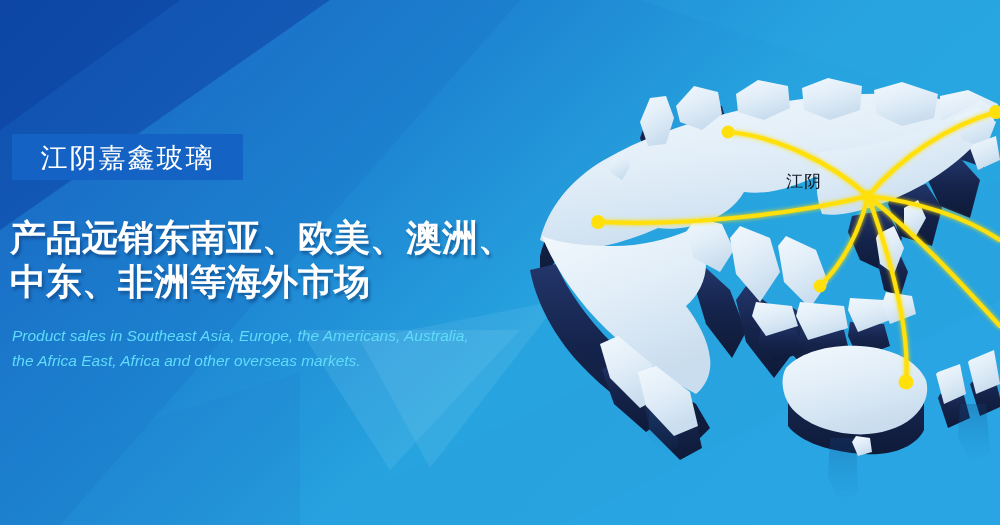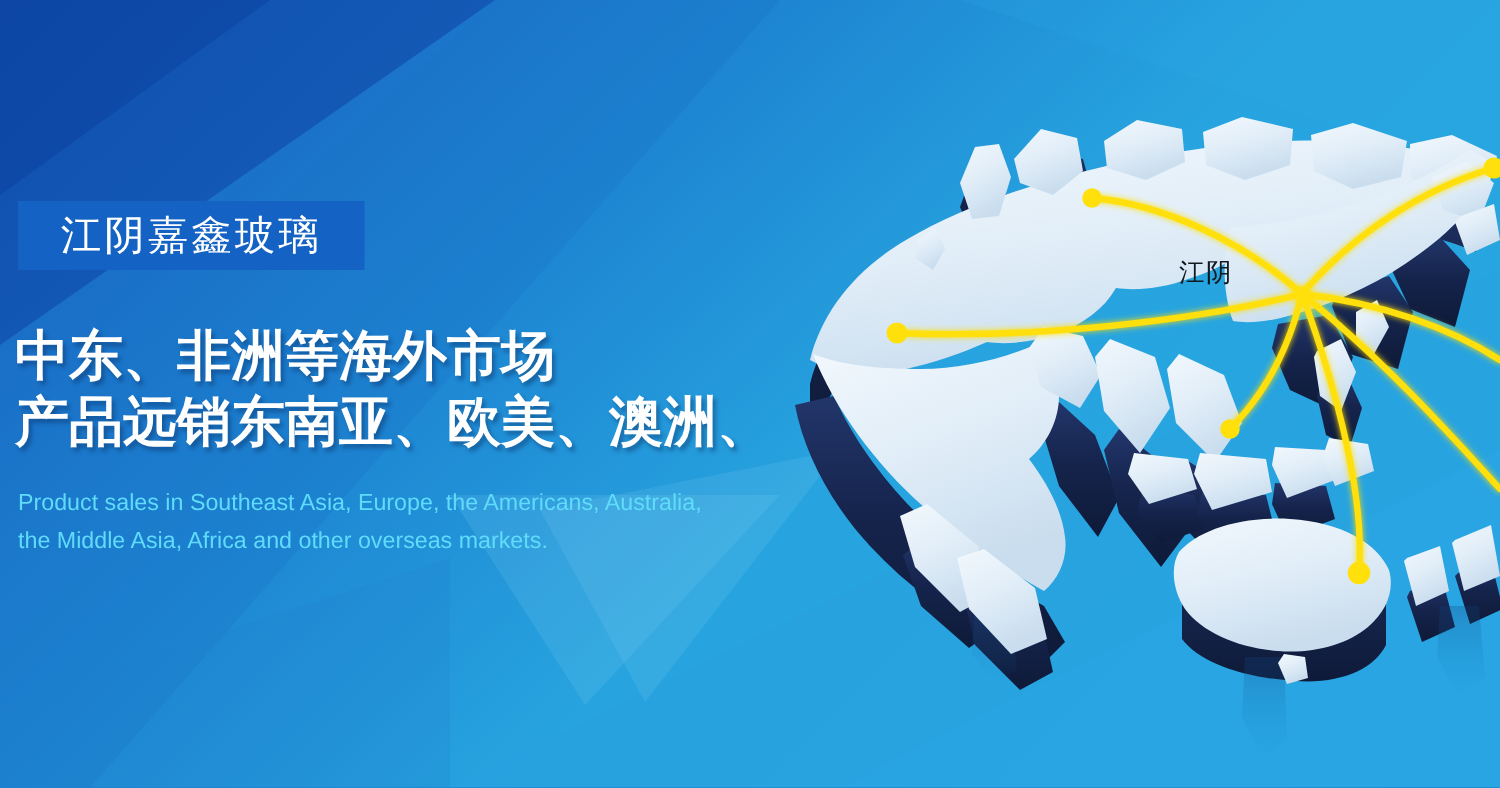--- a/index.html
+++ b/index.html
@@ -43,20 +43,21 @@
     font-family:"DejaVu Sans","Liberation Sans",sans-serif;
     text-shadow: 2px 3px 3px rgba(8,44,96,0.45);
   }
   .headline .hl-line { display:block; white-space:nowrap; }
 
   .subline {
     position:absolute; left:12px; top:307px; width:545px;
     color:#5fdcfb;
     font-size:15.5px; line-height:1.62;
     font-family:"Liberation Sans","DejaVu Sans",sans-serif;
+    font-style:italic;
   }
   .subline .sub-line { display:block; white-space:nowrap; }
 
   .hub-label {
     position:absolute;
     color:#111820; font-size:17px;
     font-family:"DejaVu Sans","Liberation Sans",sans-serif;
     left:786px; top:170px; letter-spacing:1px;
   }
 </style>
@@ -260,23 +261,23 @@
 
   <div class="hub-label">江阴</div>
 
   <div class="content">
 
     <div class="badge">
       <span class="badge-label">江阴嘉鑫玻璃</span>
     </div>
 
     <div class="headline">
+      <span class="hl-line">产品远销东南亚、欧美、澳洲、</span>
       <span class="hl-line">中东、非洲等海外市场</span>
-      <span class="hl-line">产品远销东南亚、欧美、澳洲、</span>
     </div>
 
     <div class="subline">
       <span class="sub-line">Product sales in Southeast Asia, Europe, the Americans, Australia,</span>
-      <span class="sub-line">the Middle Asia, Africa and other overseas markets.</span>
+      <span class="sub-line">the Africa East, Africa and other overseas markets.</span>
     </div>
 
   </div>
 </div>
 
 </body></html>

